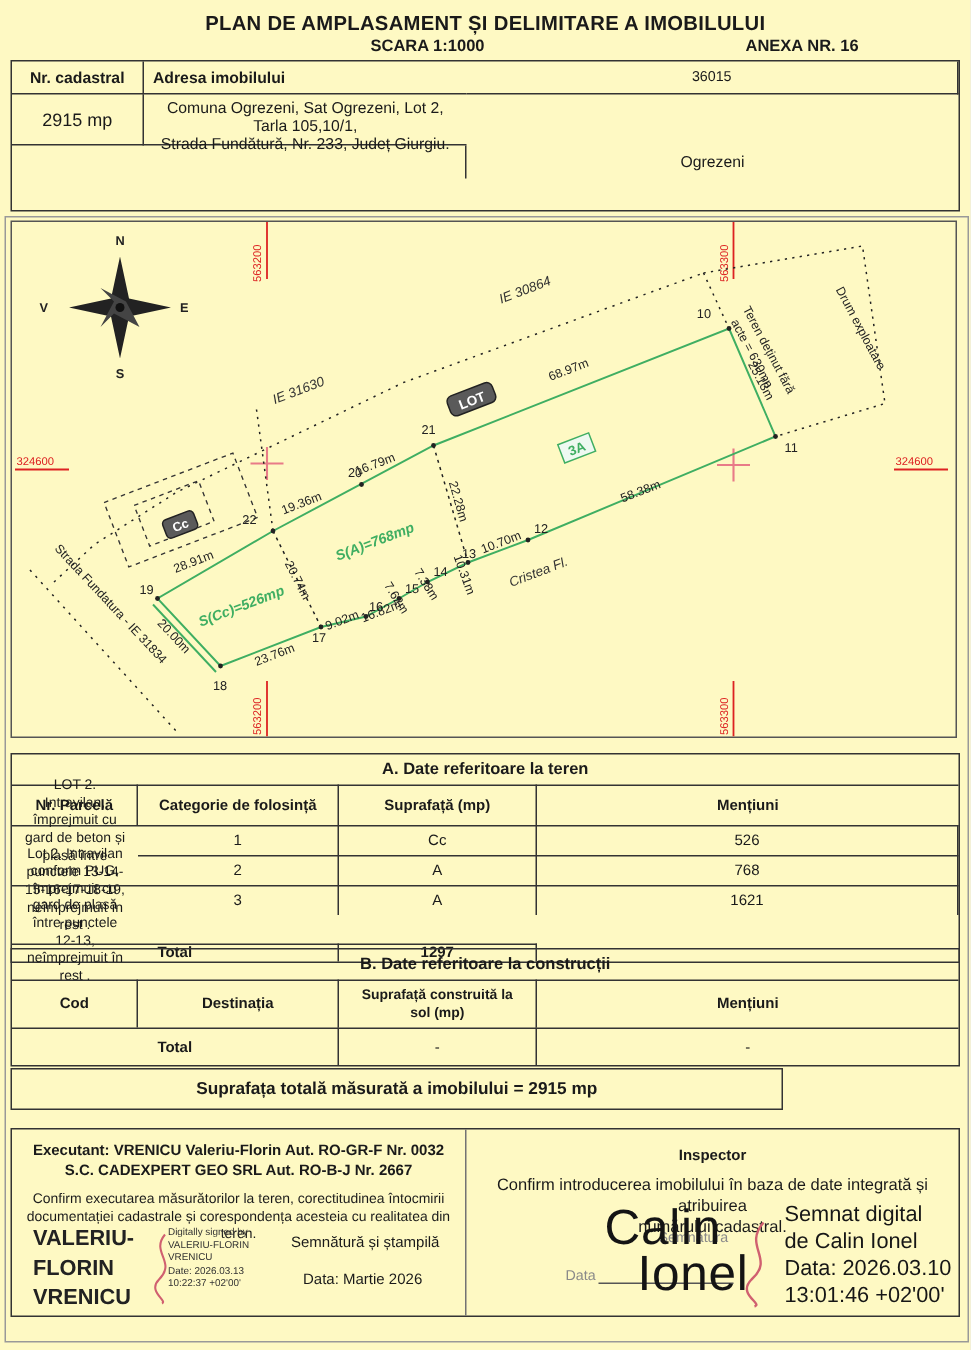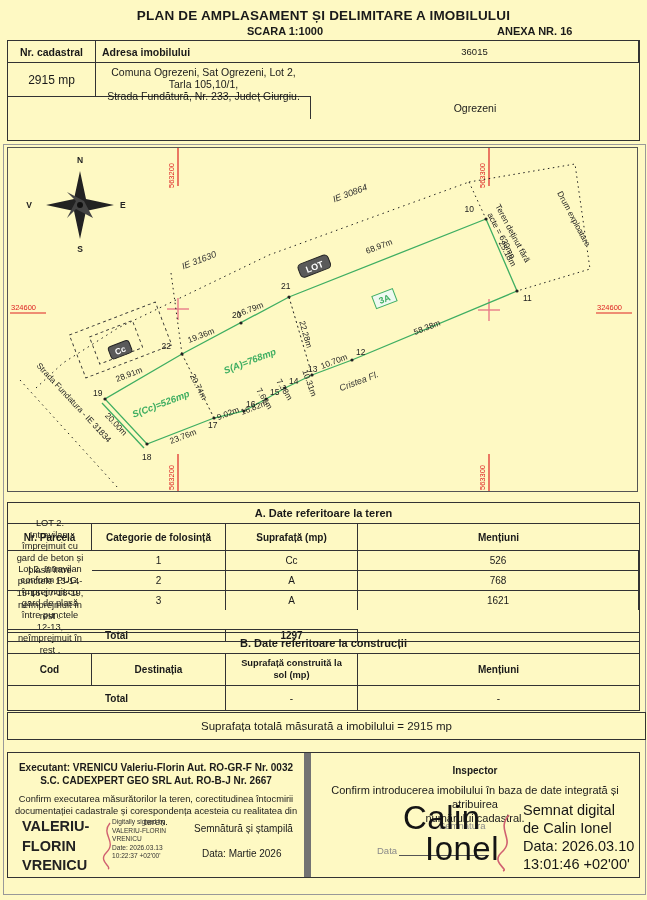--- a/index.html
+++ b/index.html
@@ -25,25 +25,25 @@
   .pt{font-size:8.5px;fill:#222;}
   .iel{font-size:9px;font-style:italic;fill:#333;}
   .grn{fill:#3fae62;font-size:9.5px;font-style:italic;font-weight:bold;}
   .red{fill:#dd2222;font-size:7.5px;}
   
   .stable{left:7px;width:633px;display:grid;box-sizing:border-box;border:1.5px solid #333;font-size:10px;}
   .sc{border-right:1px solid #333;border-top:1px solid #333;display:flex;align-items:center;justify-content:center;text-align:center;box-sizing:border-box;padding:0 8px;}
   .sc.nr{border-right:none;}
   .sc.nt{border-top:none;}
   .mention{font-size:9.3px;line-height:1.25;}
-  .totalbar{left:7px;top:712px;width:639px;height:28px;border:1.5px solid #333;box-sizing:border-box;
-            display:flex;align-items:center;justify-content:center;font-size:11.5px;font-weight:normal;}
+  .totalbar{left:7px;top:712px;width:515px;height:28px;border:1.5px solid #333;box-sizing:border-box;
+            display:flex;align-items:center;justify-content:center;font-size:11.5px;font-weight:bold;}
   
   .footer{left:7px;top:752px;width:633px;height:126px;border:1.5px solid #333;box-sizing:border-box;display:flex;}
-  .fleft{width:303px;border-right:7px solid #737373;position:relative;box-sizing:border-box;}
+  .fleft{width:303px;border-right:1px solid #737373;position:relative;box-sizing:border-box;}
   .fright{flex:1;position:relative;}
   .ex-head{font-size:10px;font-weight:bold;text-align:center;margin-top:8px;line-height:1.3;}
   .ex-confirm{font-size:9.3px;text-align:center;margin:7px 6px 0 6px;line-height:1.25;}
   .stampname{font-size:14.5px;font-weight:bold;line-height:1.35;color:#222;}
   .stampsmall{font-size:6.6px;line-height:1.3;color:#333;}
   .siglabel{font-size:10px;}
   .insp-head{font-size:10px;font-weight:bold;text-align:center;margin-top:12px;}
   .insp-confirm{font-size:11px;text-align:center;margin:8px 8px 0 8px;line-height:1.25;}
   .bigsig{font-size:33px;color:#141414;line-height:.95;letter-spacing:.5px;}
   .digstamp{font-size:14.5px;line-height:1.25;color:#161616;}

